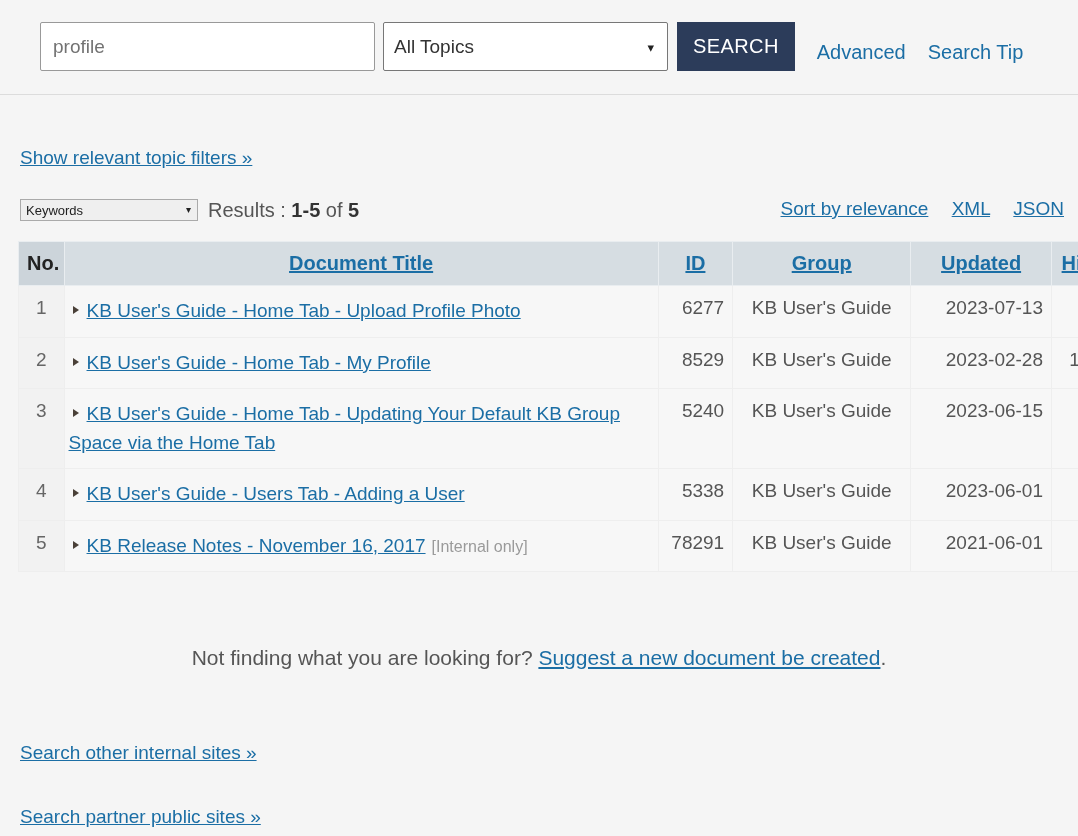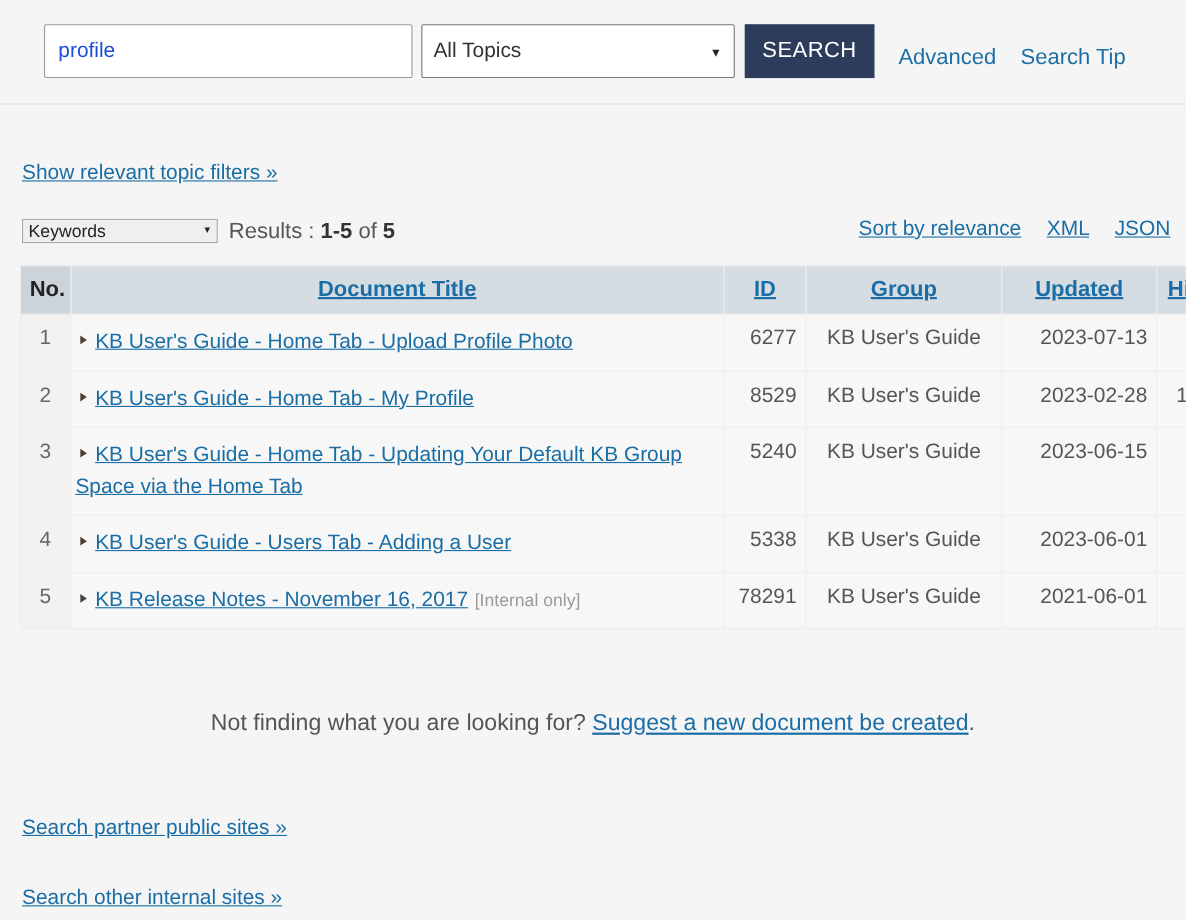--- a/index.html
+++ b/index.html
@@ -27,21 +27,21 @@
     left: 40px;
     top: 22px;
     display: flex;
     align-items: flex-start;
   }
   .search-input {
     width: 335px;
     height: 49px;
     font-size: 19px;
     font-family: "Liberation Sans", sans-serif;
-    color: #1d4ed8;
+    color: #737373;
     padding: 4px 12px;
     border: 1px solid #999999;
     border-radius: 2px;
     background: #ffffff;
     outline: none;
   }
   .topic-select {
     margin-left: 8px;
     width: 285px;
     height: 49px;
@@ -105,21 +105,21 @@
     margin-top: 28px;
     padding: 0 18px 0 20px;
     display: flex;
     align-items: center;
     position: relative;
     height: 26px;
   }
   .keywords-select {
     width: 178px;
     height: 22px;
-    font-size: 16px;
+    font-size: 13px;
     font-family: "Liberation Sans", sans-serif;
     color: #222;
     border: 1px solid #aaaaaa;
     background: #efefef;
     padding: 0 18px 0 5px;
     -webkit-appearance: none;
     appearance: none;
     outline: none;
   }
   .keywords-wrap { position: relative; display: inline-block; line-height: 0; }
@@ -313,20 +313,20 @@
           <td class="c-updated">2021-06-01</td>
           <td class="c-hits">15</td>
         </tr>
       </tbody>
   </table>
 
   <div class="not-finding"><span>Not finding what you are looking for? </span><a class="link" href="#">Suggest a new document be created</a><span>.</span></div>
 
   <div class="partner-links">
     <div>
+      <a class="link" href="#">Search other internal sites »</a>
+    </div>
+    <div>
       <a class="link" href="#">Search partner public sites »</a>
     </div>
-    <div>
-      <a class="link" href="#">Search other internal sites »</a>
-    </div>
   </div>
 
 </div>
 
 </body></html>

